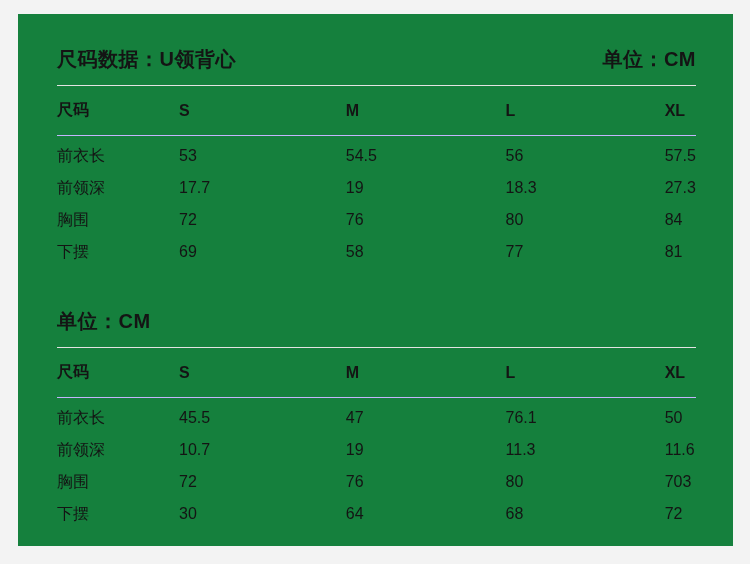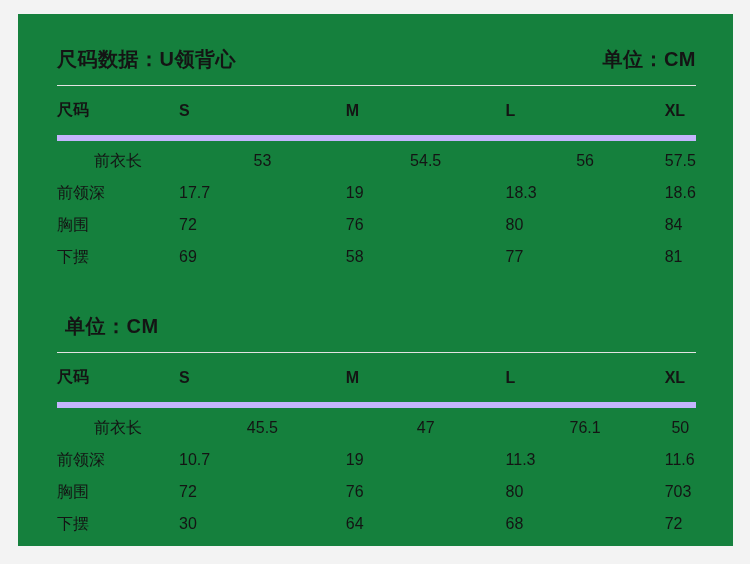--- a/index.html
+++ b/index.html
@@ -32,21 +32,20 @@
     font-weight: 700;
     line-height: 26px;
     margin: 0;
     letter-spacing: 0.5px;
   }
   .unit-label {
     font-size: 20px;
     font-weight: 700;
     line-height: 26px;
     letter-spacing: 0.5px;
-    margin-left: 8px;
   }
   .rule {
     height: 1px;
     background: #e3e3e3;
   }
   table.size-table {
     width: 100%;
     border-collapse: collapse;
     table-layout: fixed;
   }
@@ -55,33 +54,33 @@
   table.size-table col.c3 { width: 25.0%; }
   table.size-table col.c4 { width: 24.9%; }
   table.size-table col.c5 { width: 4.9%; }
   table.size-table th {
     height: 49px;
     font-size: 16px;
     font-weight: 600;
     text-align: left;
     vertical-align: middle;
     padding: 0;
-    border-bottom: 6px solid #c4b5fd;
+    border-bottom: 1px solid #c4b5fd;
     white-space: nowrap;
   }
   table.size-table td {
     height: 32px;
     font-size: 16px;
     font-weight: 500;
     text-align: left;
     vertical-align: middle;
     padding: 0;
     white-space: nowrap;
   }
-  table.size-table tbody tr:first-child td { padding-top: 4px; text-align: center; }
+  table.size-table tbody tr:first-child td { padding-top: 4px; }
 </style>
 </head>
 <body>
 
 <div class="page">
   <div class="card">
 
     <div class="section">
       <div class="sec-head">
         <h2 class="sec-title">尺码数据：U领背心</h2>
@@ -111,21 +110,21 @@
             <td>53</td>
             <td>54.5</td>
             <td>56</td>
             <td>57.5</td>
           </tr>
           <tr>
             <td>前领深</td>
             <td>17.7</td>
             <td>19</td>
             <td>18.3</td>
-            <td>18.6</td>
+            <td>27.3</td>
           </tr>
           <tr>
             <td>胸围</td>
             <td>72</td>
             <td>76</td>
             <td>80</td>
             <td>84</td>
           </tr>
           <tr>
             <td>下摆</td>

